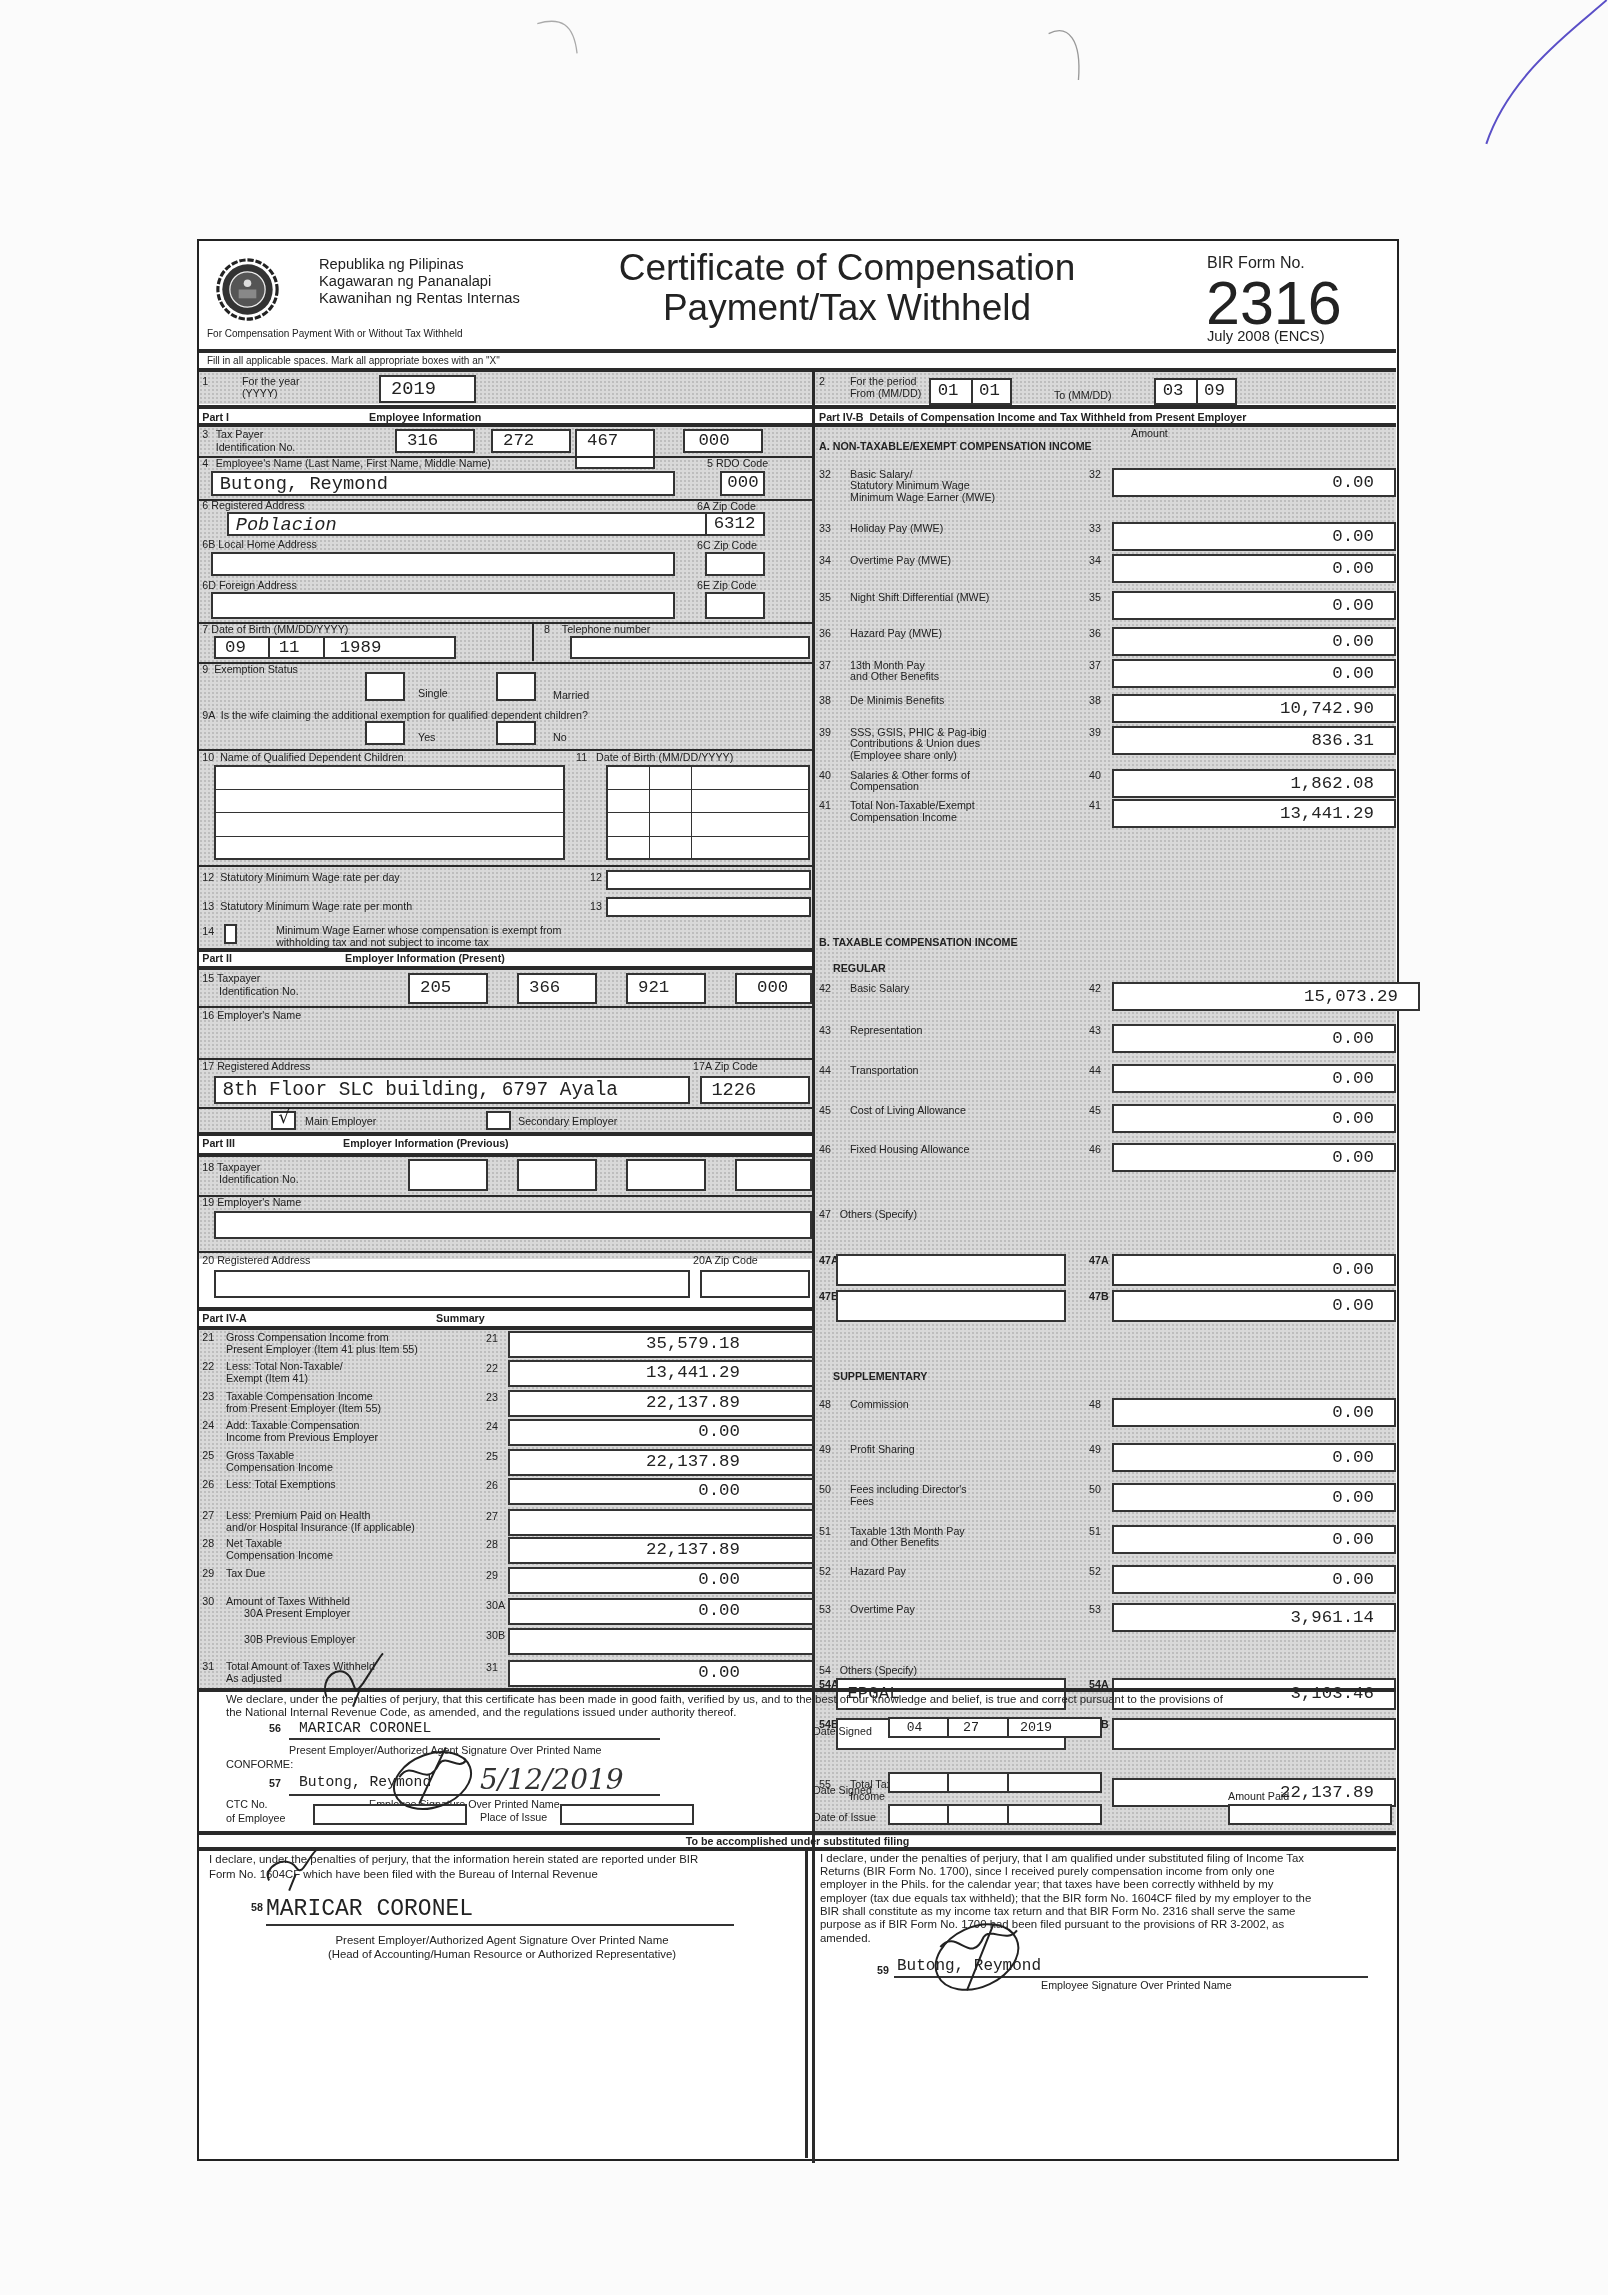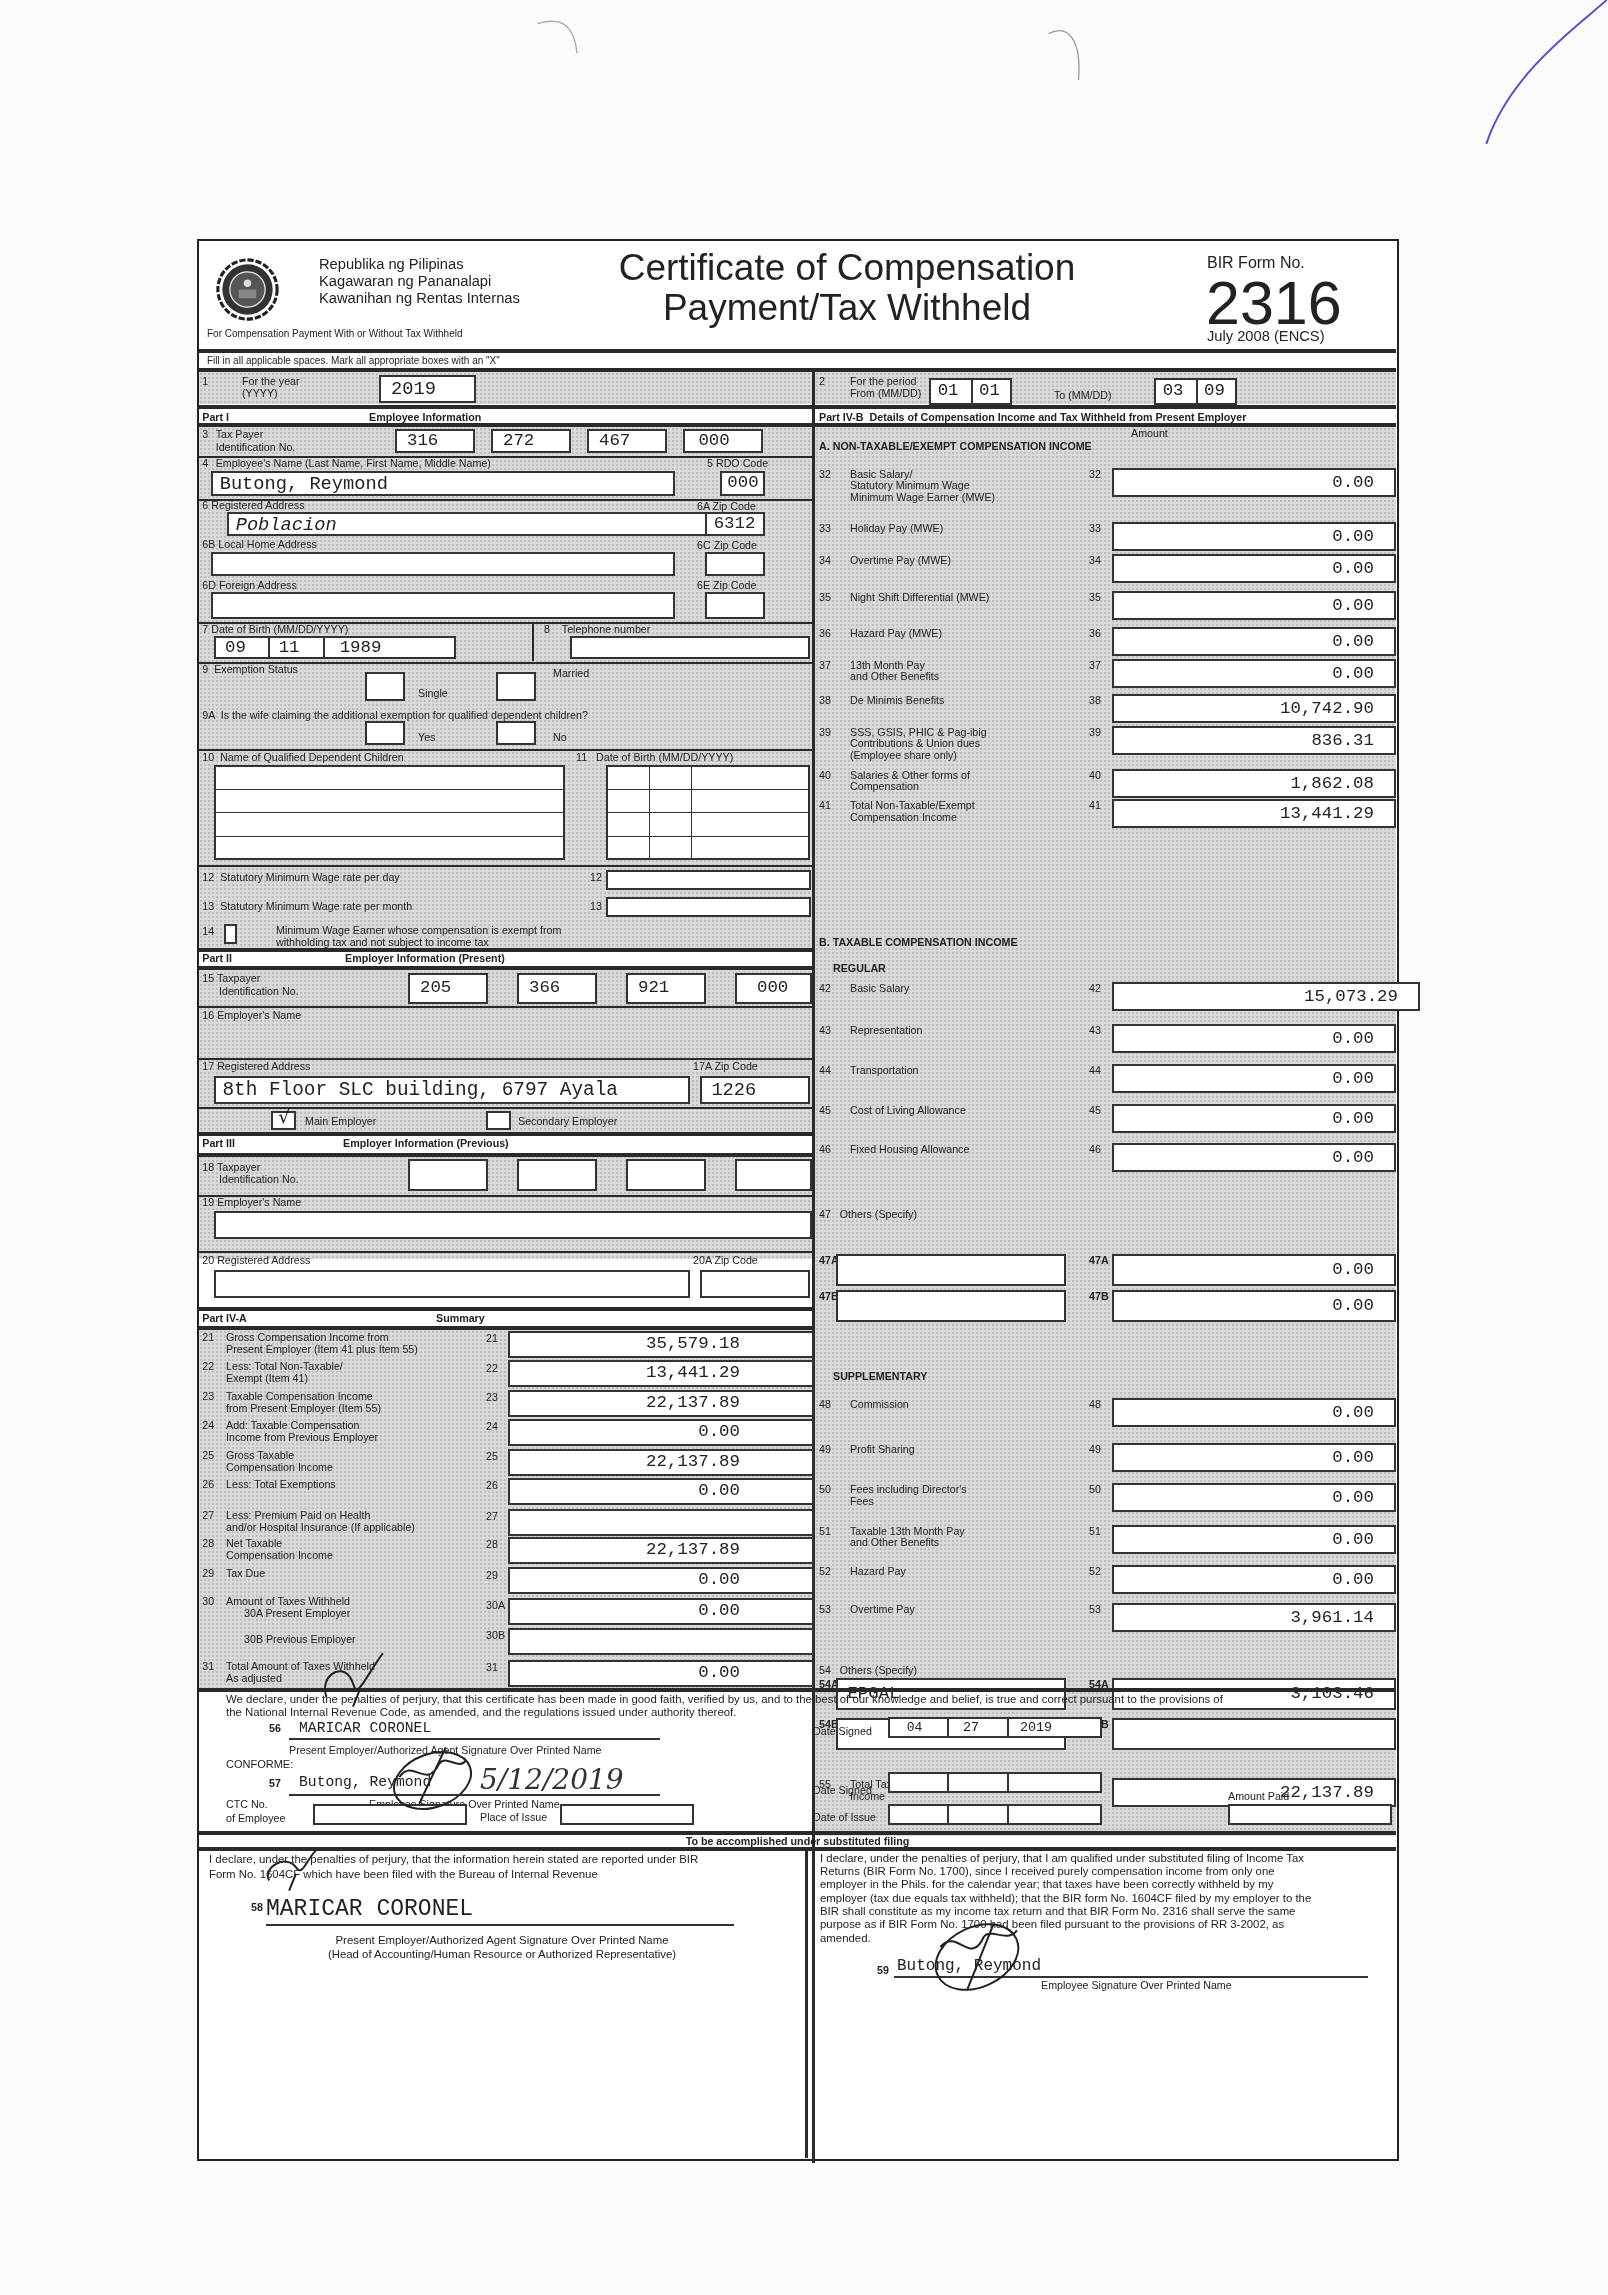--- a/index.html
+++ b/index.html
@@ -110,21 +110,21 @@
 
   <div class="lbl sm" style="left:3.3px;top:187px;">3</div>
   <div class="lbl sm" style="left:16.7px;top:187px;">Tax Payer</div>
   <div class="lbl sm" style="left:16.7px;top:200px;">Identification No.</div>
   <div class="box" style="left:196px;top:188px;width:80px;height:24px;">
       <span class="val" style="left:10px;top:0;font-size:17.4px;">316</span>
     </div>
   <div class="box" style="left:292px;top:188px;width:80px;height:24px;">
       <span class="val" style="left:10px;top:0;font-size:17.4px;">272</span>
     </div>
-  <div class="box" style="left:388px;top:188px;width:80px;height:24px;">
+  <div class="box" style="left:376px;top:188px;width:80px;height:40px;">
       <span class="val" style="left:10px;top:0;font-size:17.4px;">467</span>
     </div>
   <div class="box" style="left:484px;top:188px;width:80px;height:24px;">
       <span class="val" style="left:13.4px;top:0;font-size:17.4px;">000</span>
     </div>
   <div class="thin" style="left:0;top:215px;width:613px;"></div>
 
   <div class="lbl sm" style="left:3.3px;top:216px;">4</div>
   <div class="lbl sm" style="left:16.7px;top:216px;">Employee's Name (Last Name, First Name, Middle Name)</div>
   <div class="lbl sm" style="left:508px;top:216px;">5 <span>RDO Code</span></div>
@@ -166,21 +166,21 @@
     <span class="val" style="left:124px;top:0;font-size:17.4px;">1989</span>
   </div>
   <div class="lbl sm" style="left:345px;top:382px;">8 &nbsp;&nbsp;&nbsp;<span>Telephone number</span></div>
   <div class="box" style="left:371px;top:395px;width:240px;height:23px;"></div>
   <div class="thin" style="left:0;top:421px;width:613px;"></div>
 
   <div class="lbl sm" style="left:3.3px;top:422px;">9 &nbsp;<span>Exemption Status</span></div>
   <div class="checkbox" style="left:166px;top:431px;"></div>
   <div class="lbl sm" style="left:219px;top:446px;">Single</div>
   <div class="checkbox" style="left:297px;top:431px;"></div>
-  <div class="lbl sm" style="left:354px;top:426px;">Married</div>
+  <div class="lbl sm" style="left:354px;top:448px;">Married</div>
   <div class="lbl sm" style="left:3.3px;top:468px;">9A &nbsp;<span>Is the wife claiming the additional exemption for qualified dependent children?</span></div>
   <div class="checkbox" style="left:166px;top:480px;height:24px;"></div>
   <div class="lbl sm" style="left:219px;top:490px;">Yes</div>
   <div class="checkbox" style="left:297px;top:480px;height:24px;"></div>
   <div class="lbl sm" style="left:354px;top:490px;">No</div>
   <div class="thin" style="left:0;top:508px;width:613px;"></div>
 
   <div class="lbl sm" style="left:3.3px;top:510px;">10 &nbsp;<span>Name of Qualified Dependent Children</span></div>
   <div class="lbl sm" style="left:377px;top:510px;">11 &nbsp;&nbsp;<span>Date of Birth (MM/DD/YYYY)</span></div>
   <div class="box" style="left:14.7px;top:524px;width:351px;height:95px;">

